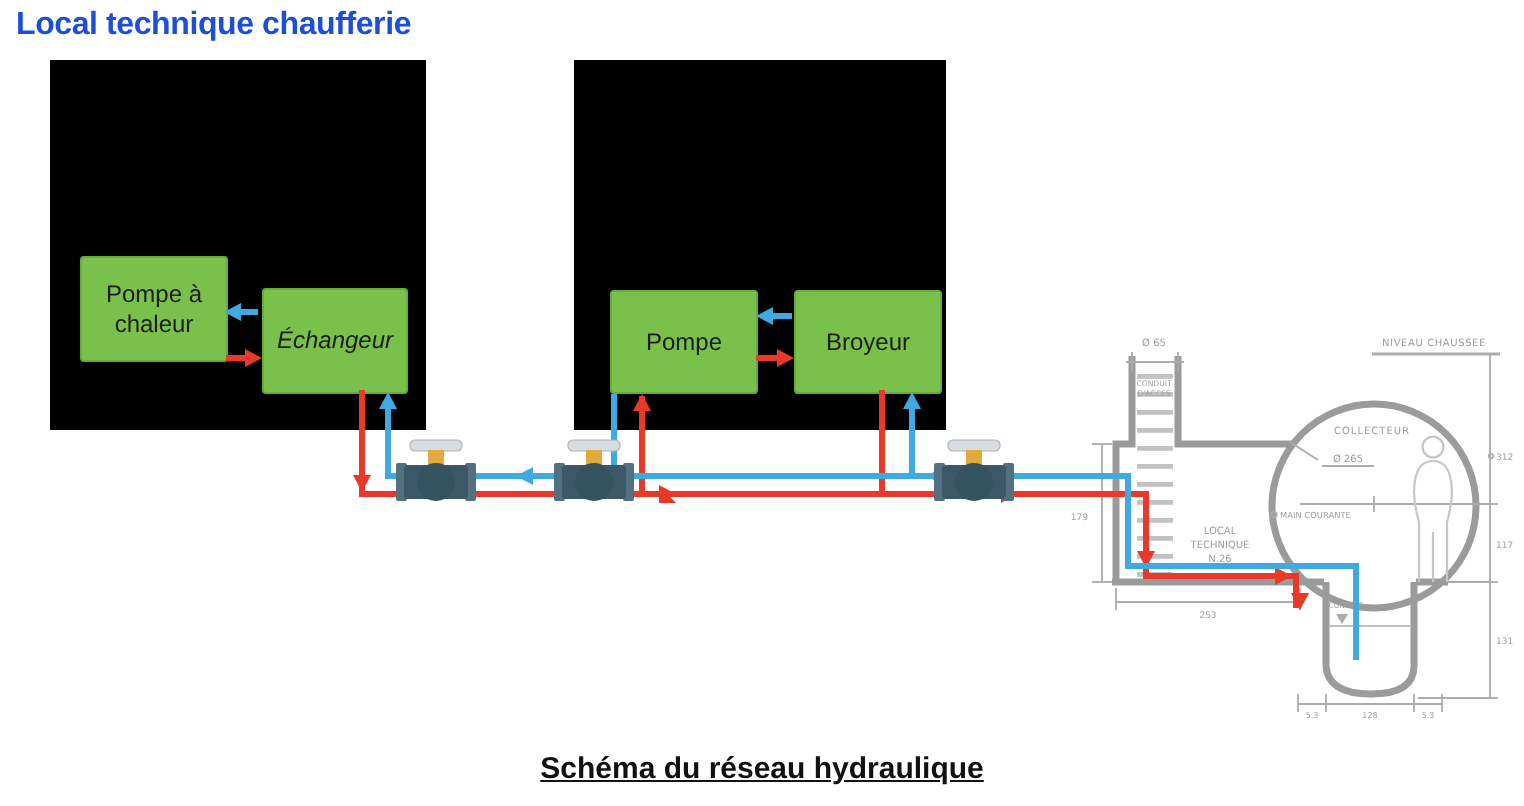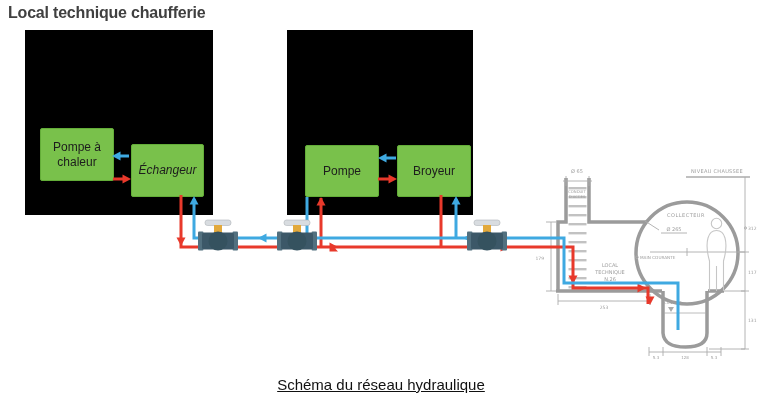--- a/index.html
+++ b/index.html
@@ -1,25 +1,25 @@
 <!DOCTYPE html>
 <html><head>
 <meta charset="utf-8">
 <style>
   html,body{margin:0;padding:0;background:#fff;}
   .stage{position:relative;width:762px;height:403px;background:#fff;overflow:hidden;
          font-family:"Liberation Sans","DejaVu Sans",sans-serif;}
   .abs{position:absolute;}
-  .room-title{font-size:16px;font-weight:bold;color:#404040;letter-spacing:-0.2px;z-index:4;}
+  .room-title{font-size:16px;font-weight:bold;color:#1d4ed8;letter-spacing:-0.2px;z-index:4;}
   .room{background:#000;z-index:1;}
   .unit{background:#79c14b;border:1px solid #63ad38;border-radius:2px;z-index:2;
         display:flex;align-items:center;justify-content:center;text-align:center;
         font-size:12px;line-height:1.2;color:#1d1d1d;}
   svg.overlay{position:absolute;left:0;top:0;z-index:3;}
-  .caption{left:0;top:376px;width:762px;text-align:center;font-size:15px;font-weight:normal;
+  .caption{left:0;top:376px;width:762px;text-align:center;font-size:15px;font-weight:bold;
            color:#111;text-decoration:underline;z-index:4;}
   .dwg-txt{font-family:"DejaVu Sans",sans-serif;fill:#9e9e9e;}
 </style>
 </head>
 <body>
 
 <div class="stage">
 
   <div class="abs room-title" style="left:8px;top:4px;">Local technique chaufferie</div>
 

